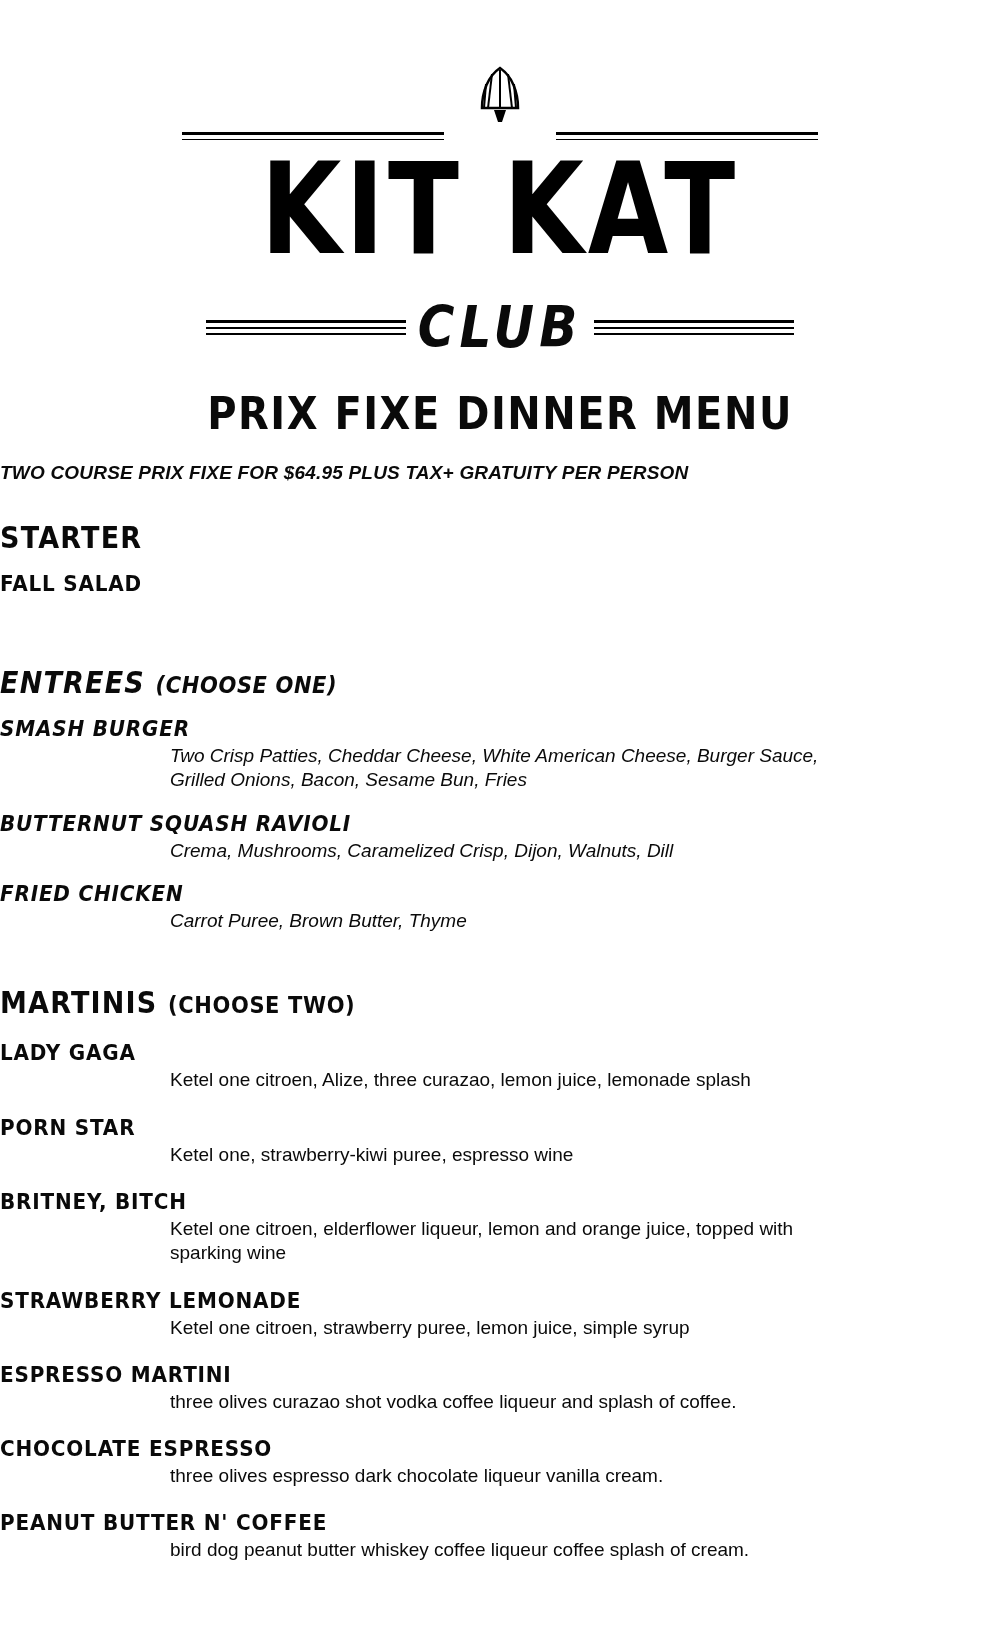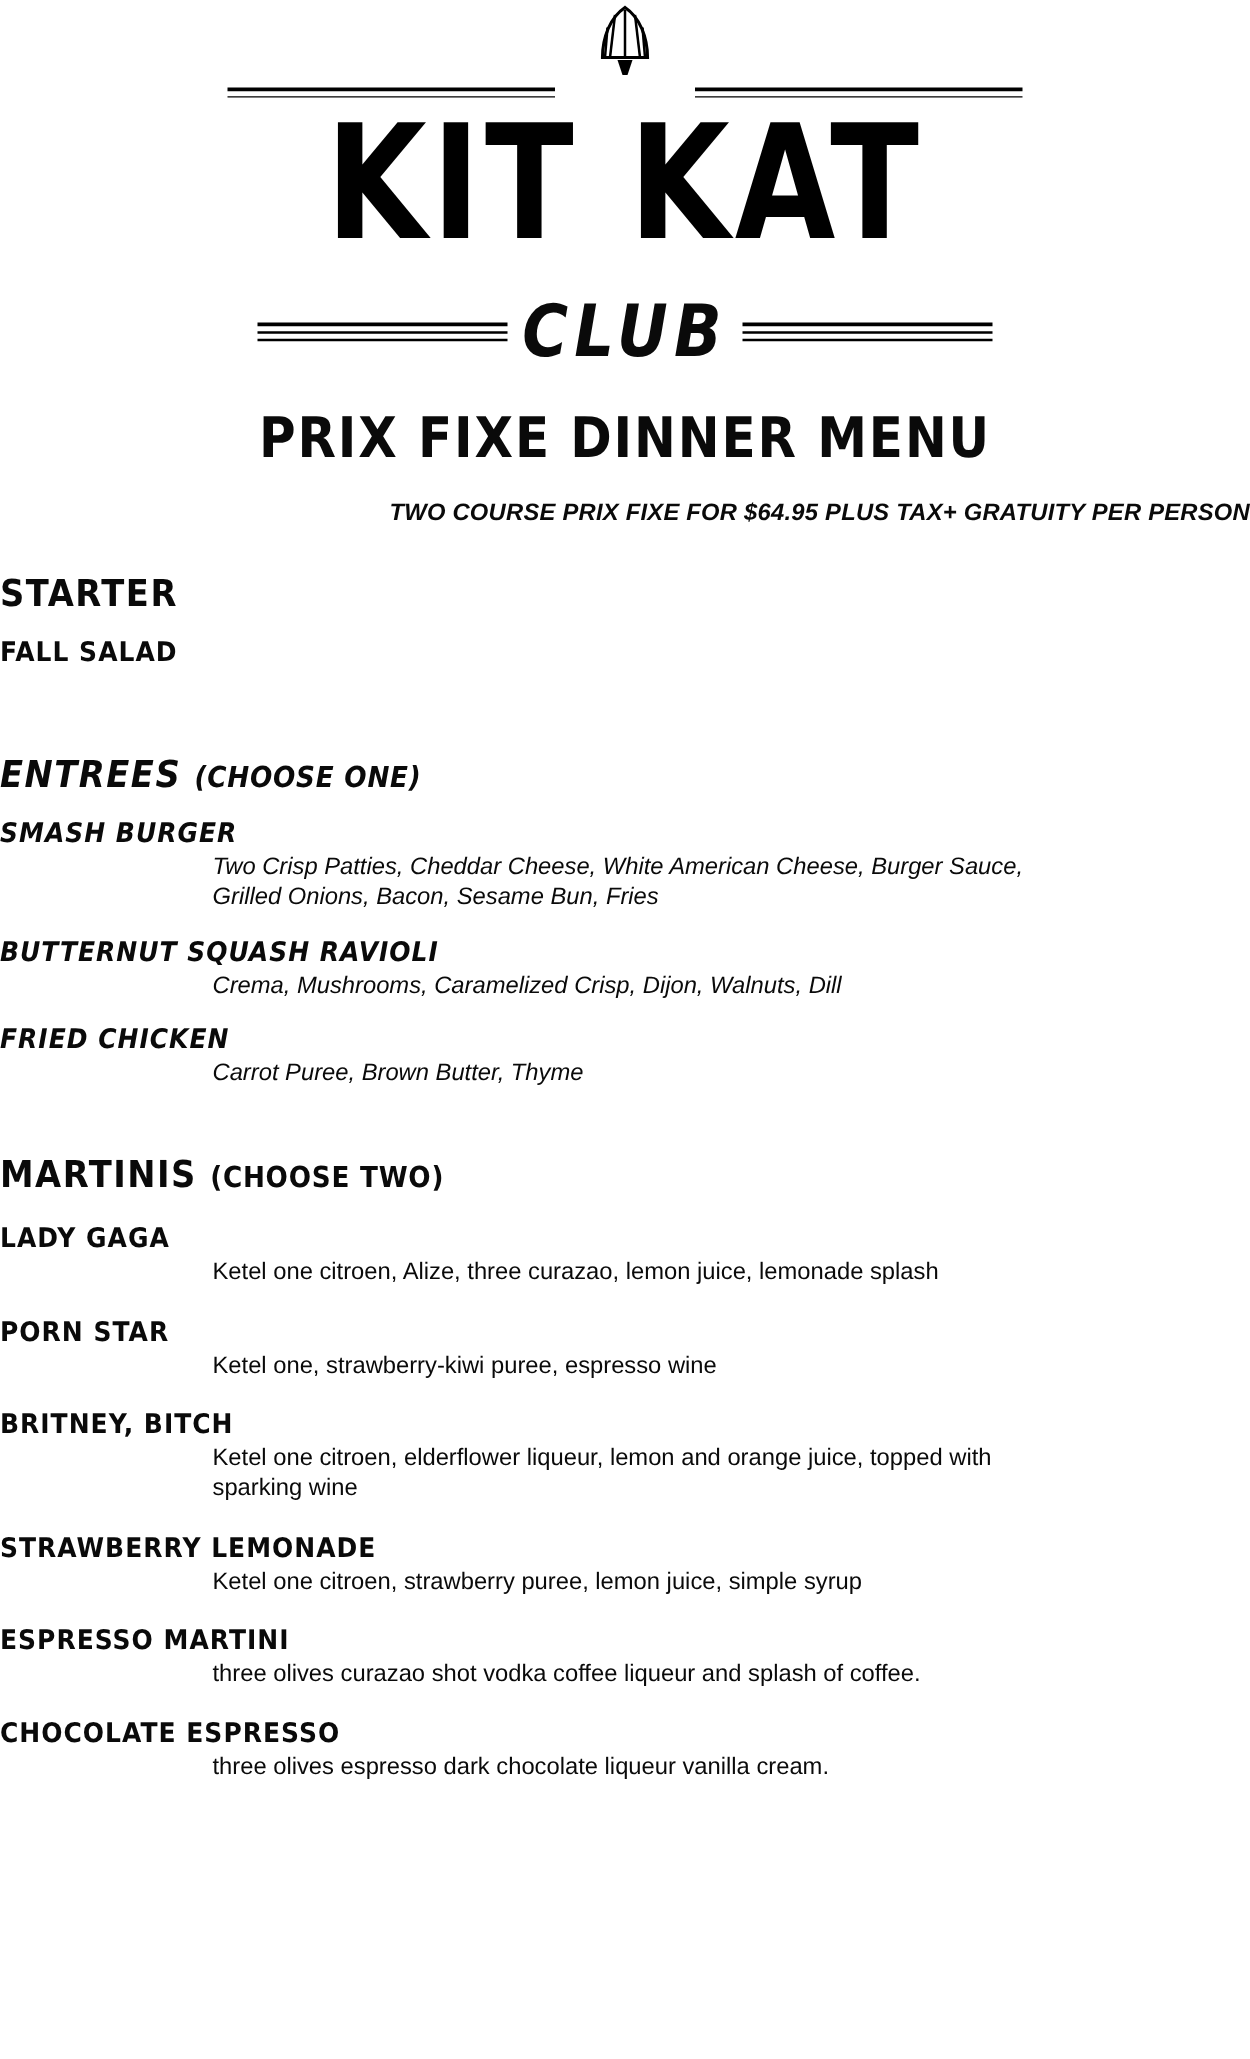--- a/index.html
+++ b/index.html
@@ -18,20 +18,21 @@
     width: 1000px;
     min-height: 1647px;
     position: relative;
     box-sizing: border-box;
     padding: 0;
     background: #fff;
   }
 
   
   .logo-block {
+    padding-top: 62px;
     text-align: right;
   }
   .fan-wrap {
     display: flex;
     justify-content: center;
     align-items: flex-end;
     height: 68px;
   }
   .fan {
     width: 64px;
@@ -112,27 +113,26 @@
   .doc-title {
     text-align: center;
     font-family: "DejaVu Sans", sans-serif;
     font-weight: bold;
     font-size: 40px;
     letter-spacing: 1.5px;
     margin-top: 34px;
     transform: scaleY(1.12);
   }
   .subtitle {
-    text-align: right;
+    text-align: left;
     font-style: italic;
     font-weight: bold;
     font-size: 19px;
     letter-spacing: 0.2px;
     margin-top: 26px;
-    padding-left: 26px;
   }
 
   
   .section {
     margin-top: 38px;
   }
   .section-head {
     font-family: "DejaVu Sans", sans-serif;
     font-weight: bold;
     font-size: 27px;
@@ -272,15 +272,19 @@
       <div class="item-desc">Ketel one citroen, strawberry puree, lemon juice, simple syrup</div>
     </div>
     <div class="item">
       <div class="item-name">ESPRESSO MARTINI</div>
       <div class="item-desc">three olives curazao shot vodka coffee liqueur and splash of coffee.</div>
     </div>
     <div class="item">
       <div class="item-name">CHOCOLATE ESPRESSO</div>
       <div class="item-desc">three olives espresso dark chocolate liqueur vanilla cream.</div>
     </div>
+    <div class="item">
+      <div class="item-name">PEANUT BUTTER N' COFFEE</div>
+      <div class="item-desc">bird dog peanut butter whiskey coffee liqueur coffee splash of cream.</div>
+    </div>
   </div>
 
 </div>
 
 </body></html>

